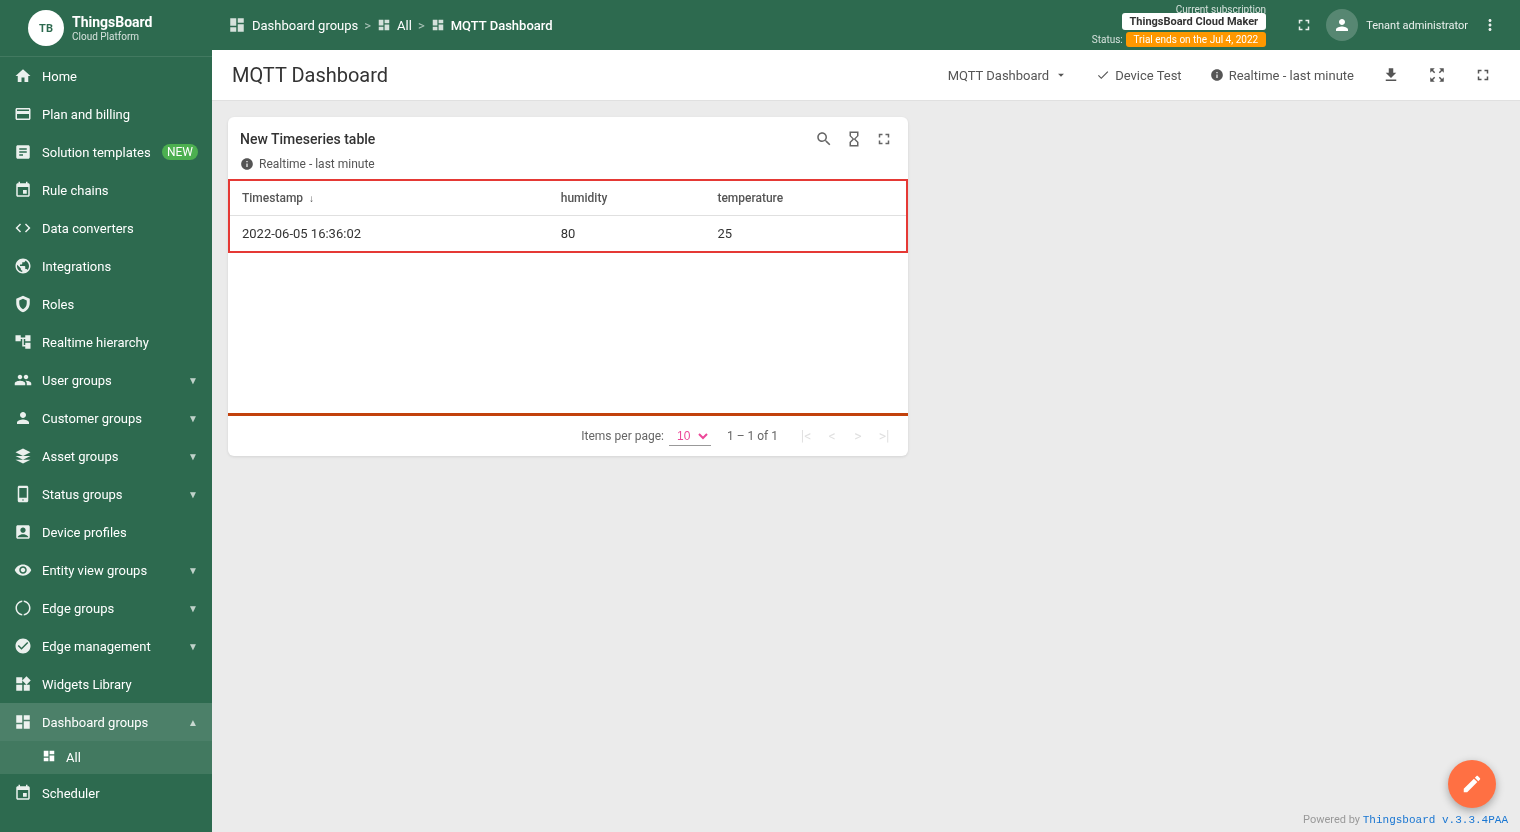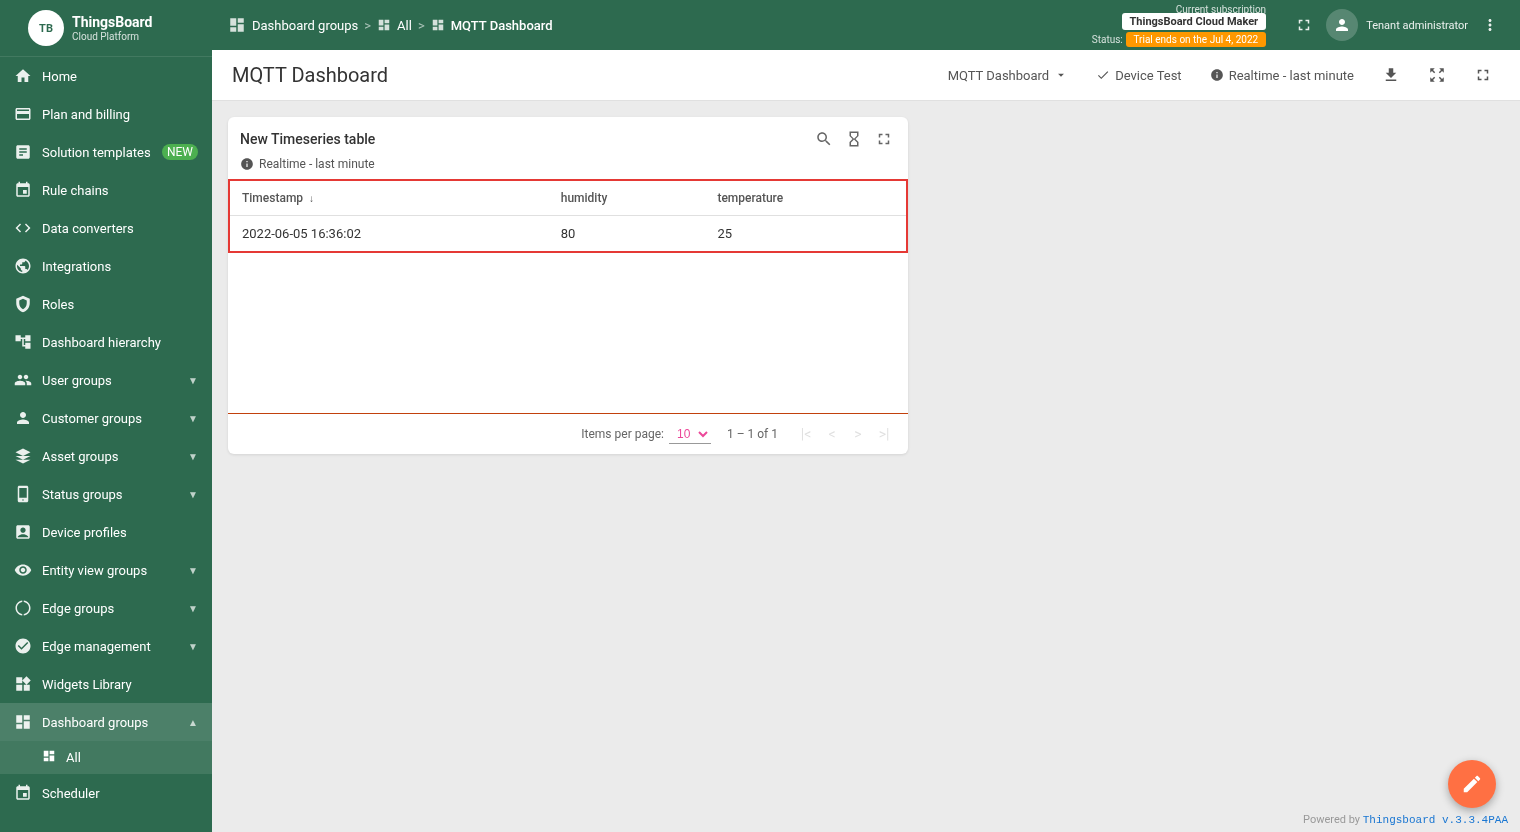--- a/index.html
+++ b/index.html
@@ -157,21 +157,21 @@
     }
     .data-table tr:last-child td { border-bottom: none; }
     .sort-arrow { font-size: 10px; margin-left: 3px; }
 
     .table-footer {
       display: flex;
       align-items: center;
       justify-content: flex-end;
       padding: 8px 12px;
       gap: 12px;
-      border-top: 1px solid #c2410c;
+      border-top: 3px solid #c2410c;
       font-size: 12px;
       color: #666;
     }
     .items-per-page { display: flex; align-items: center; gap: 5px; }
     .per-page-select { border: none; border-bottom: 1px solid #999; font-size: 12px; padding: 1px 4px; cursor: pointer; background: transparent; color: #ec4899; }
     .pagination-info { font-size: 12px; color: #666; margin: 0 4px; }
     .pagination-btns { display: flex; align-items: center; gap: 2px; }
     .pagination-btn { width: 24px; height: 24px; display: flex; align-items: center; justify-content: center; cursor: pointer; color: #999; font-size: 14px; border-radius: 2px; }
     .pagination-btn.disabled { opacity: 0.3; cursor: default; }
 
@@ -279,21 +279,21 @@
     </span>
     <span class="label">Roles</span>
   </div>
 
   <div class="sidebar-item">
     <span class="icon">
       <svg class="svg-icon" viewBox="0 0 24 24">
           <path d="M22 11V3h-7v3H9V3H2v8h7V8h2v10h4v3h7v-8h-7v3h-2V8h2v3h7z"></path>
         </svg>
     </span>
-    <span class="label">Dashboard hierarchy</span>
+    <span class="label">Realtime hierarchy</span>
   </div>
 
   <div class="sidebar-item">
     <span class="icon">
       <svg class="svg-icon" viewBox="0 0 24 24">
           <path d="M16 11c1.66 0 2.99-1.34 2.99-3S17.66 5 16 5c-1.66 0-3 1.34-3 3s1.34 3 3 3zm-8 0c1.66 0 2.99-1.34 2.99-3S9.66 5 8 5C6.34 5 5 6.34 5 8s1.34 3 3 3zm0 2c-2.33 0-7 1.17-7 3.5V19h14v-2.5c0-2.33-4.67-3.5-7-3.5zm8 0c-.29 0-.62.02-.97.05 1.16.84 1.97 1.97 1.97 3.45V19h6v-2.5c0-2.33-4.67-3.5-7-3.5z"></path>
         </svg>
     </span>
     <span class="label">User groups</span>
     <span class="arrow">▼</span>

